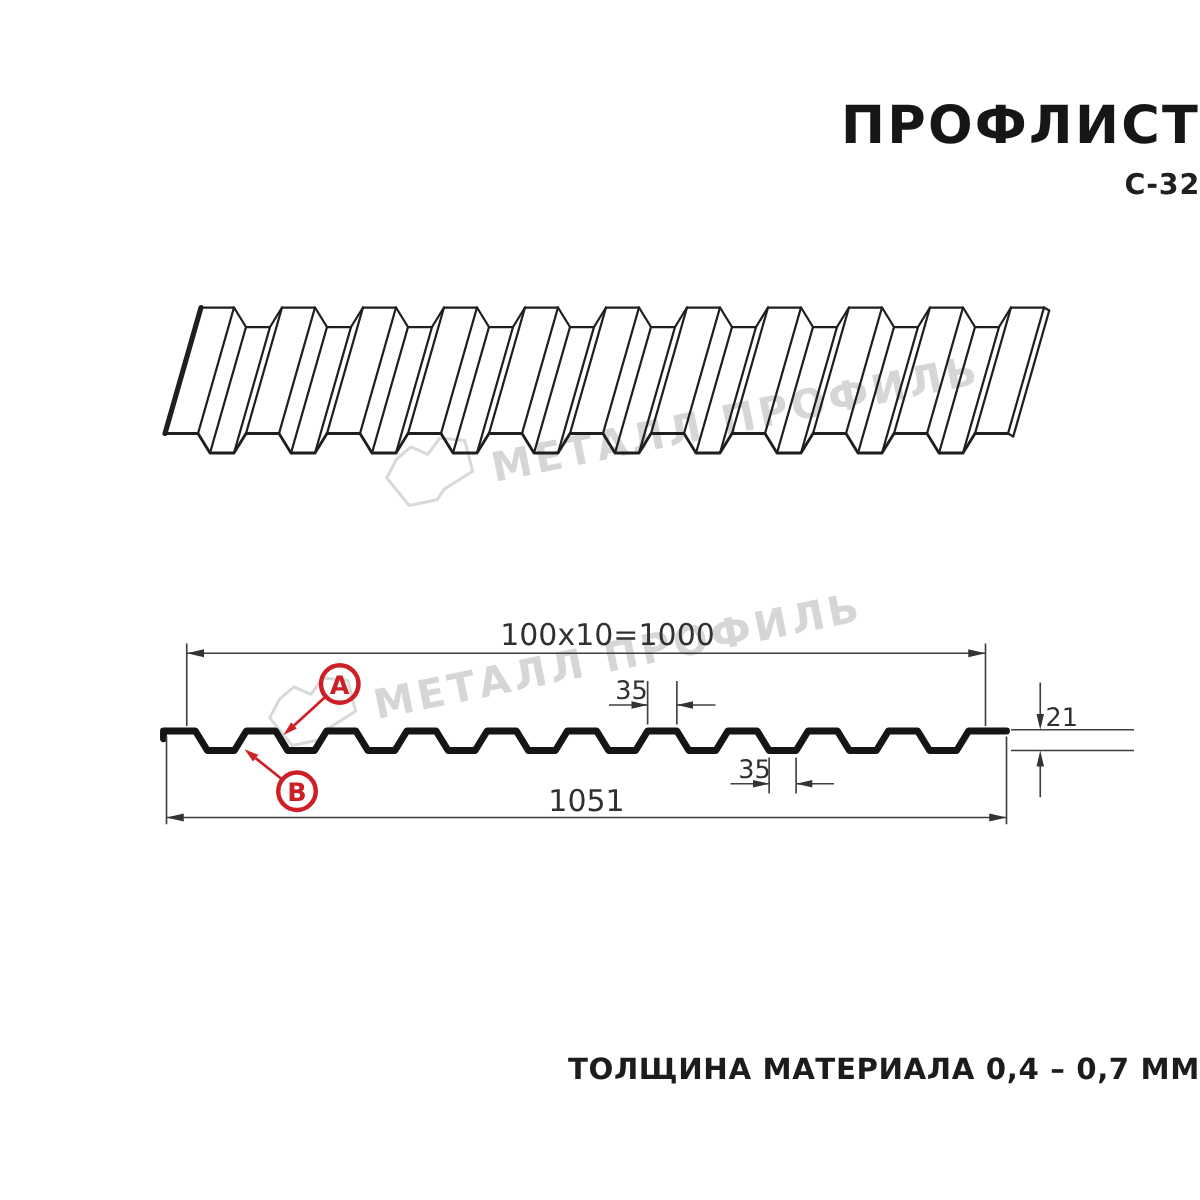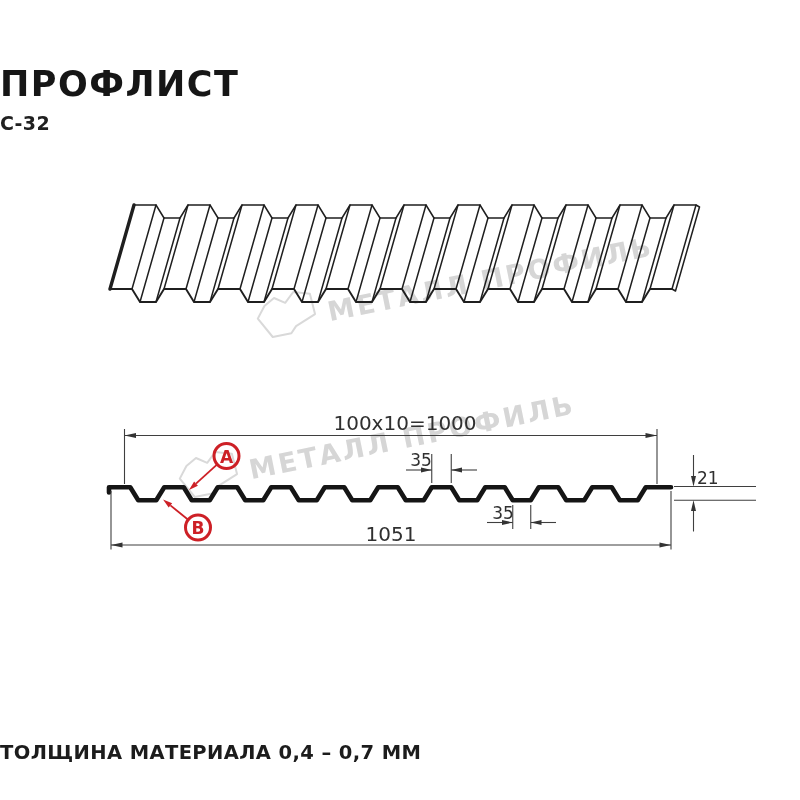--- a/index.html
+++ b/index.html
@@ -1,23 +1,23 @@
 <!DOCTYPE html>
 <html><head>
 <meta charset="utf-8">
 <style>
   html,body{margin:0;padding:0;}
   body{
     width:800px;height:800px;position:relative;background:#ffffff;overflow:hidden;
     font-family:"DejaVu Sans","Liberation Sans",sans-serif;
   }
-  .abs{position:absolute;left:0;width:800px;text-align:left;}
+  .abs{position:absolute;left:0;width:800px;text-align:right;}
   .title{top:64px;font-size:35px;font-weight:800;letter-spacing:1.5px;color:#161616;}
   .subtitle{top:112px;font-size:19px;font-weight:600;letter-spacing:.5px;color:#202020;}
-  .footer{top:741px;font-size:19.5px;font-weight:600;letter-spacing:.4px;color:#1c1c1c;}
+  .footer{top:701px;font-size:19.5px;font-weight:600;letter-spacing:.4px;color:#1c1c1c;}
   svg{position:absolute;left:0;top:0;}
   .wm-text{font-weight:bold;font-size:27px;letter-spacing:2.5px;}
   .dim-text{font-size:20px;fill:#303030;}
   .dim-text-sm{font-size:17px;fill:#303030;}
   .red-letter{font-size:17px;font-weight:bold;}
 </style>
 </head>
 <body>
 
 <svg width="800" height="800" viewBox="0 0 800 800">

